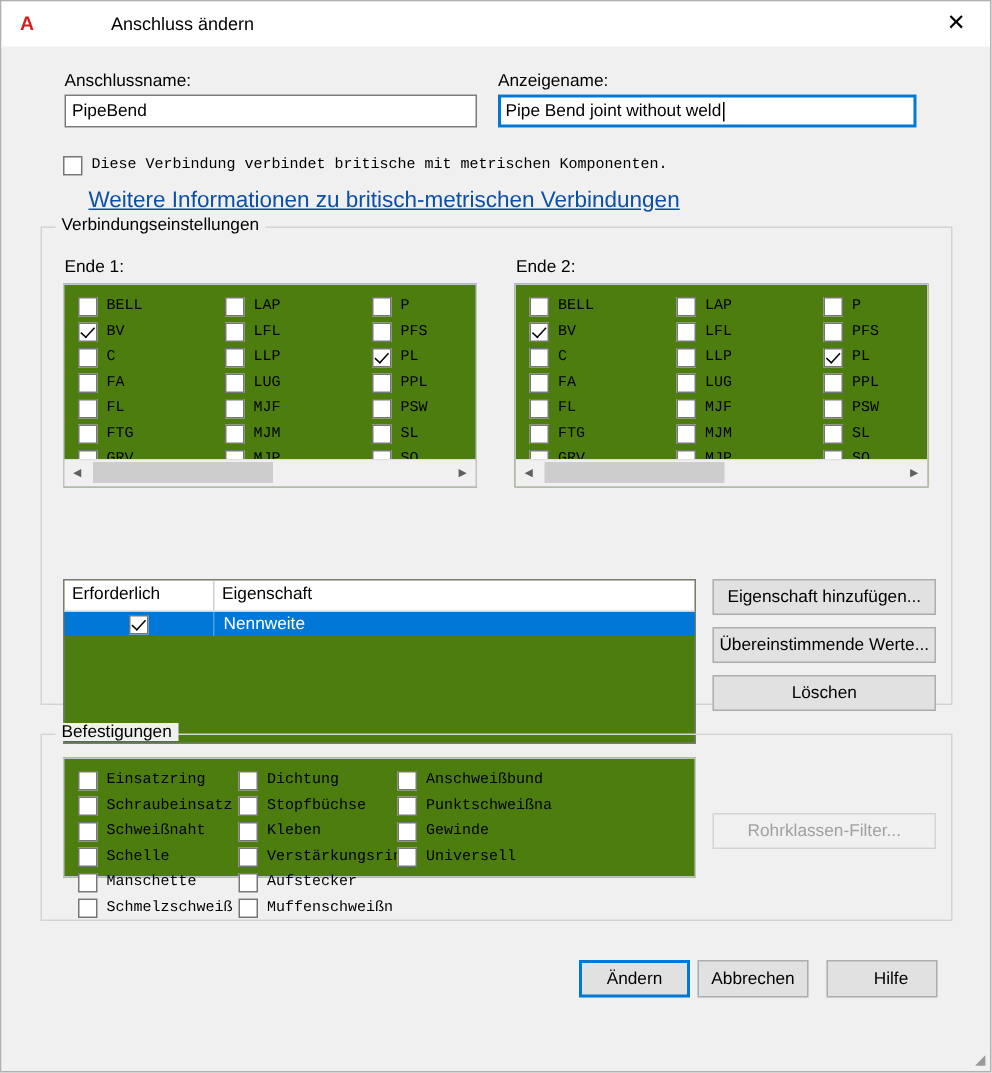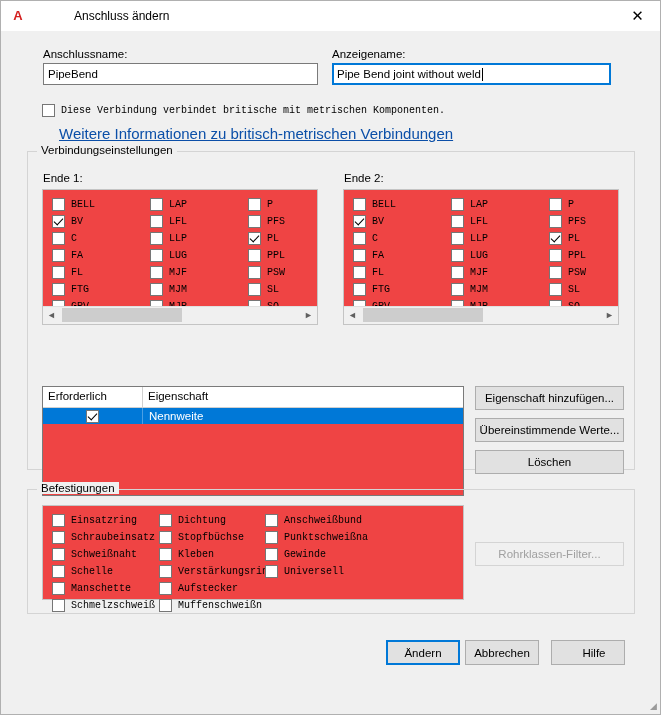--- a/index.html
+++ b/index.html
@@ -112,21 +112,21 @@
     left: 9px;
     background: #f0f0f0;
     padding: 0 4px;
     font-size: 11.5px;
     color: #000;
   }
   .panel {
     position: absolute;
     box-sizing: border-box;
     border: 1px solid #c4c4c4;
-    background: #ef4444;
+    background: #4d7c0f;
   }
   
   .cb {
     display: flex;
     align-items: center;
     height: 16px;
     margin-bottom: 1px;
   }
   .cb .box {
     box-sizing: border-box;
@@ -524,21 +524,21 @@
       </div>
 
       <div class="btn" style="left:447px;top:234px;width:149px;height:24px;">Eigenschaft hinzufügen...</div>
       <div class="btn" style="left:447px;top:266px;width:149px;height:24px;">Übereinstimmende Werte...</div>
       <div class="btn" style="left:447px;top:298px;width:149px;height:24px;">Löschen</div>
     </div>
 
     <div class="group" style="left:26px;top:458px;width:608px;height:125px;">
       <div class="group-title">Befestigungen</div>
 
-      <div class="panel" style="left:14px;top:15px;width:422px;height:95px;">
+      <div class="panel" style="left:14px;top:15px;width:422px;height:80px;">
 
         <div style="position:absolute;left:9px;top:6px;">
           <div class="cb">
               <span class="box"></span>
               <span class="txt">Einsatzring</span>
             </div>
           <div class="cb">
               <span class="box"></span>
               <span class="txt">Schraubeinsatz</span>
             </div>

